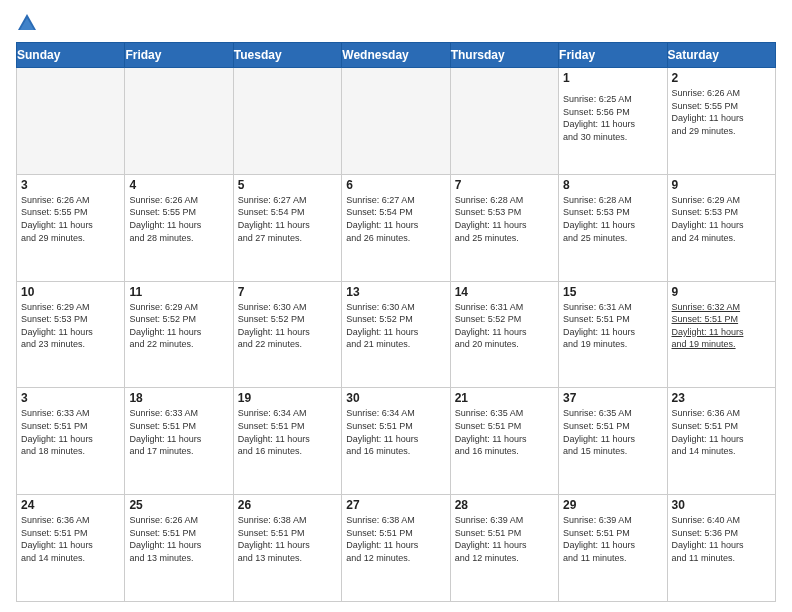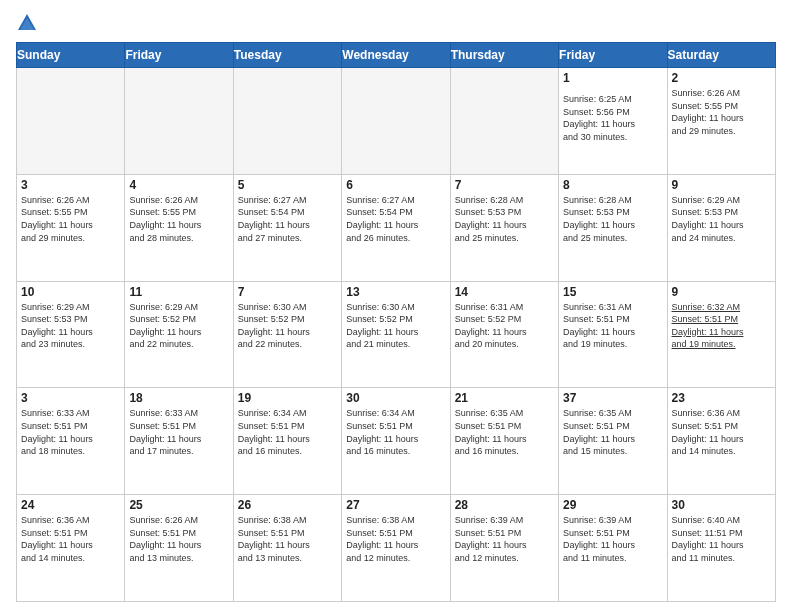--- a/index.html
+++ b/index.html
@@ -349,20 +349,20 @@
           <td>
             <span class="day-number">29</span>
             <div class="day-info" style="white-space: pre-line;">Sunrise: 6:39 AM
 Sunset: 5:51 PM
 Daylight: 11 hours
 and 11 minutes.</div>
           </td>
           <td>
             <span class="day-number">30</span>
             <div class="day-info" style="white-space: pre-line;">Sunrise: 6:40 AM
-Sunset: 11:51 PM
+Sunset: 5:36 PM
 Daylight: 11 hours
 and 11 minutes.</div>
           </td>
         </tr>
       </tbody>
   </table>
 </div>
 
 </body></html>

